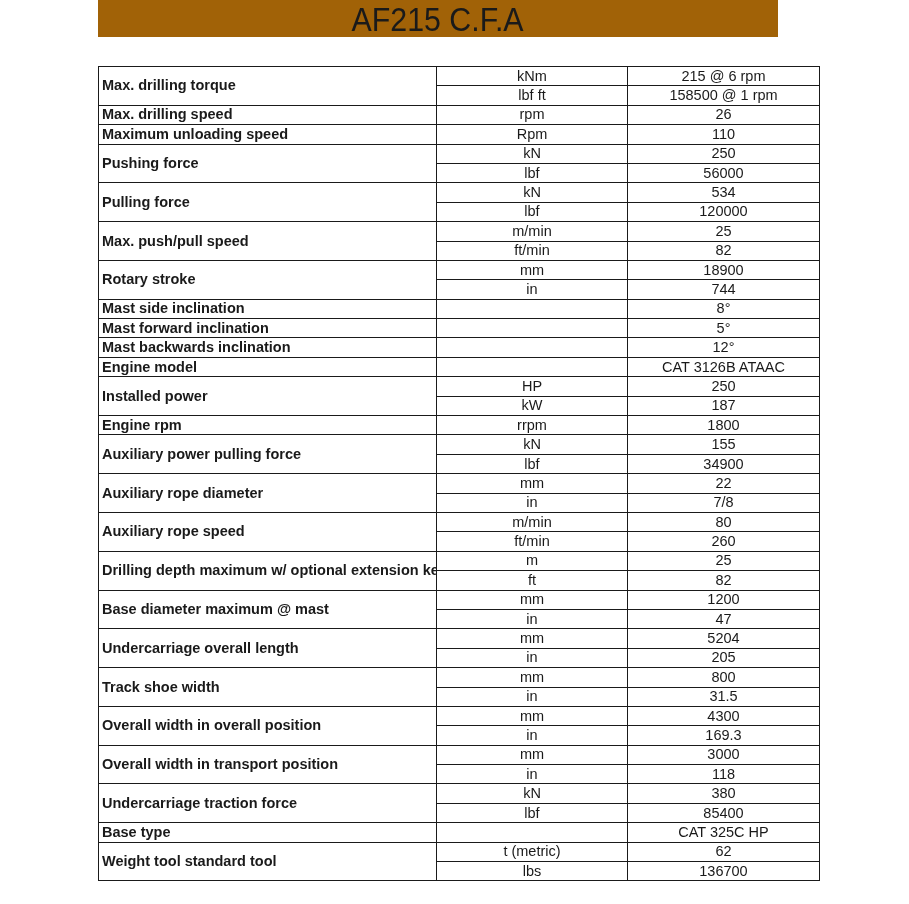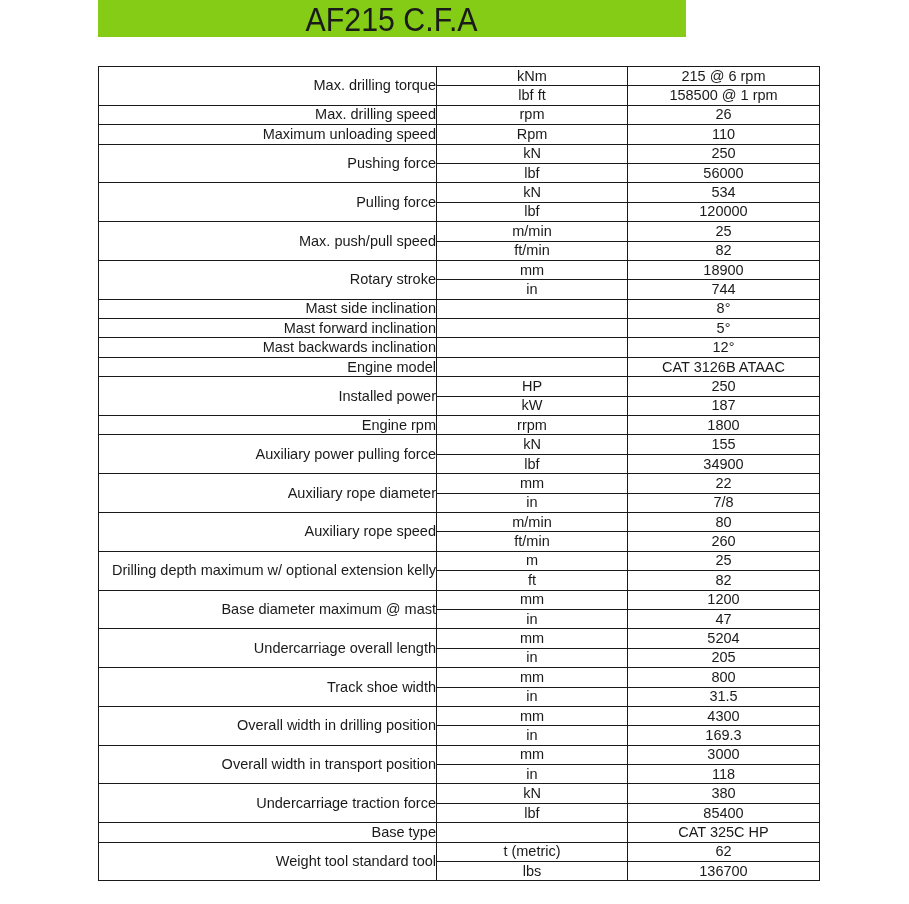--- a/index.html
+++ b/index.html
@@ -1,21 +1,21 @@
 <!DOCTYPE html>
 <html><head>
 <meta charset="utf-8">
 <style>
   html, body { margin:0; padding:0; background:#ffffff; }
   body { width:909px; height:904px; position:relative; overflow:hidden; font-family:"Liberation Sans", sans-serif; }
-  .title-bar { position:absolute; left:98px; top:0; width:588px; height:37px; background:#84cc16; display:flex; align-items:center; justify-content:center; }
+  .title-bar { position:absolute; left:98px; top:0; width:680px; height:37px; background:#a16207; display:flex; align-items:center; justify-content:center; }
   .title-bar span { font-size:33px; color:#1a1a1a; letter-spacing:0px; transform:scaleX(0.92); display:inline-block; margin-top:2px; }
   table.specs { position:absolute; left:98px; top:66px; width:721px; border-collapse:collapse; table-layout:fixed; }
   table.specs td { border:1.5px solid #1a1a1a; height:18.4px; padding:0; font-size:14.5px; line-height:17px; color:#1a1a1a; white-space:nowrap; overflow:hidden; }
-  td.label { font-weight:normal; padding-left:3px !important; text-align:right; font-size:14.5px; white-space:normal; line-height:18px; }
+  td.label { font-weight:bold; padding-left:3px !important; text-align:left; font-size:14.5px; white-space:normal; line-height:18px; }
   td.unit, td.value { text-align:center; }
   col.c1 { width:338px; } col.c2 { width:191px; } col.c3 { width:192px; }
 </style>
 </head>
 <body>
 
 <div class="title-bar">
   <span>AF215 C.F.A</span>
 </div>
 
@@ -172,21 +172,21 @@
       <tr>
         <td class="label" rowspan="2">Track shoe width</td>
         <td class="unit">mm</td>
         <td class="value">800</td>
       </tr>
       <tr>
         <td class="unit">in</td>
         <td class="value">31.5</td>
       </tr>
       <tr>
-        <td class="label" rowspan="2">Overall width in drilling position</td>
+        <td class="label" rowspan="2">Overall width in overall position</td>
         <td class="unit">mm</td>
         <td class="value">4300</td>
       </tr>
       <tr>
         <td class="unit">in</td>
         <td class="value">169.3</td>
       </tr>
       <tr>
         <td class="label" rowspan="2">Overall width in transport position</td>
         <td class="unit">mm</td>

